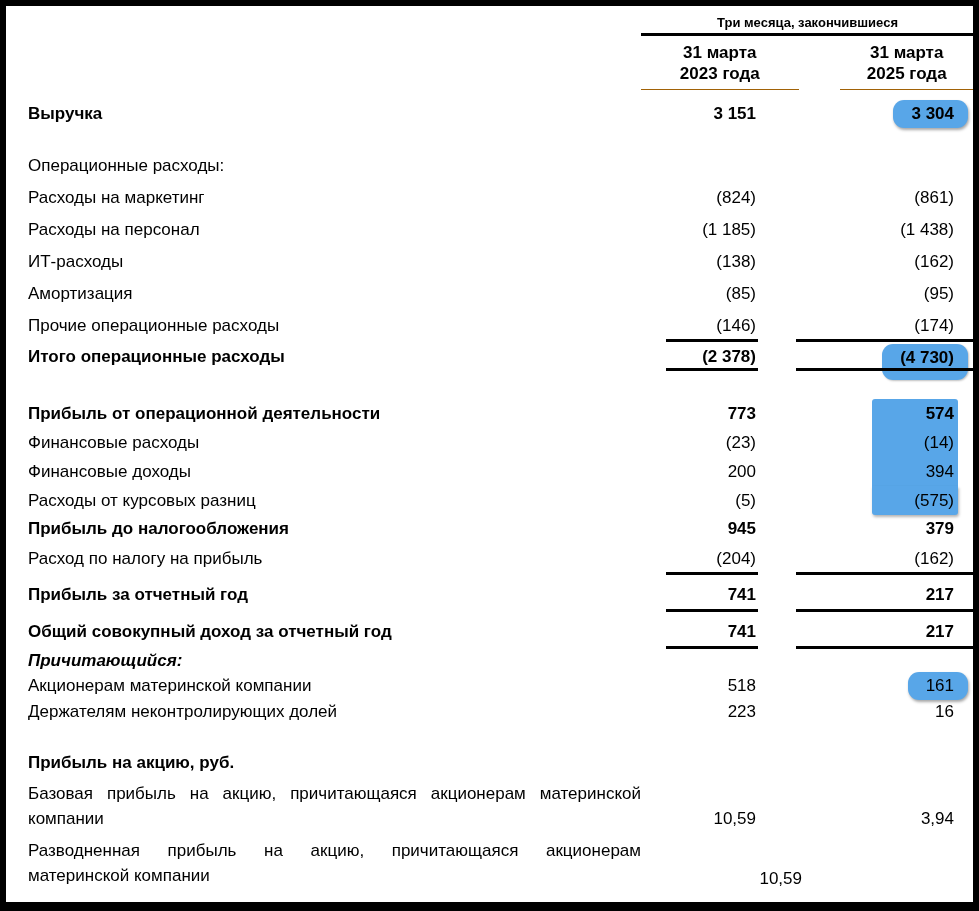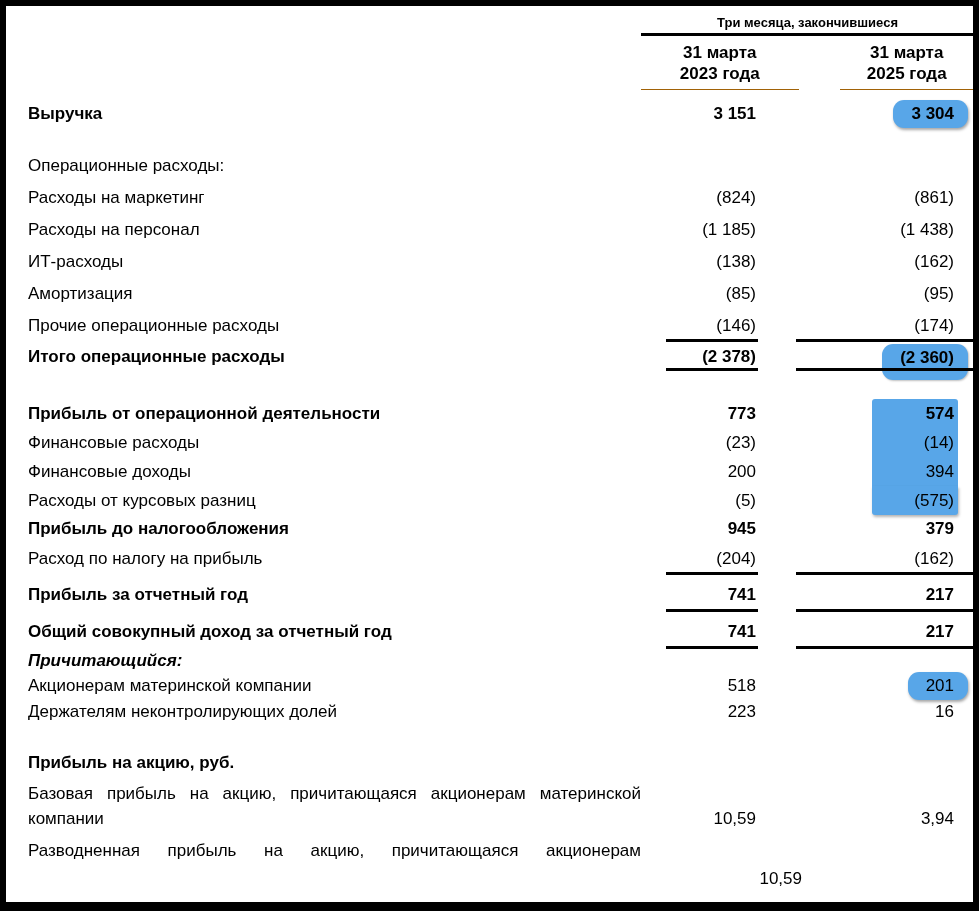--- a/index.html
+++ b/index.html
@@ -158,21 +158,21 @@
     <div class="row r-std rule">
       <div class="lbl">Прочие операционные расходы</div>
       <div class="c1">(146)</div>
       <div class="c2">(174)</div>
     </div>
 
     <div class="row r-tot bold rule">
       <div class="lbl">Итого операционные расходы</div>
       <div class="c1">(2 378)</div>
       <div class="c2">
-          <span class="hl hl-deep">(2 360)</span>
+          <span class="hl hl-deep">(4 730)</span>
         </div>
     </div>
 
     <div class="sp-2"></div>
 
     <div class="row r-blk bold blk blk-first">
       <div class="lbl">Прибыль от операционной деятельности</div>
       <div class="c1">773</div>
       <div class="c2">
           <span class="num">574</span>
@@ -230,21 +230,21 @@
     <div class="row r-attr bolditalic">
       <div class="lbl">Причитающийся:</div>
       <div class="c1"></div>
       <div class="c2"></div>
     </div>
 
     <div class="row r-sh">
       <div class="lbl">Акционерам материнской компании</div>
       <div class="c1">518</div>
       <div class="c2">
-          <span class="hl">201</span>
+          <span class="hl">161</span>
         </div>
     </div>
 
     <div class="row r-sh">
       <div class="lbl">Держателям неконтролирующих долей</div>
       <div class="c1">223</div>
       <div class="c2">16</div>
     </div>
 
     <div class="row r-eps-h bold">
@@ -258,19 +258,20 @@
         <span class="l1">Базовая прибыль на акцию, причитающаяся акционерам материнской</span>
         <span class="l2">компании</span>
       </div>
       <div class="c1">10,59</div>
       <div class="c2">3,94</div>
     </div>
 
     <div class="row eps eps2">
       <div class="lbl">
         <span class="l1">Разводненная прибыль на акцию, причитающаяся акционерам</span>
+        <span class="l2">материнской компании</span>
       </div>
       <div class="c1">10,59</div>
       <div class="c2">3,80</div>
     </div>
 
   </div>
 </div>
 
 </body></html>

